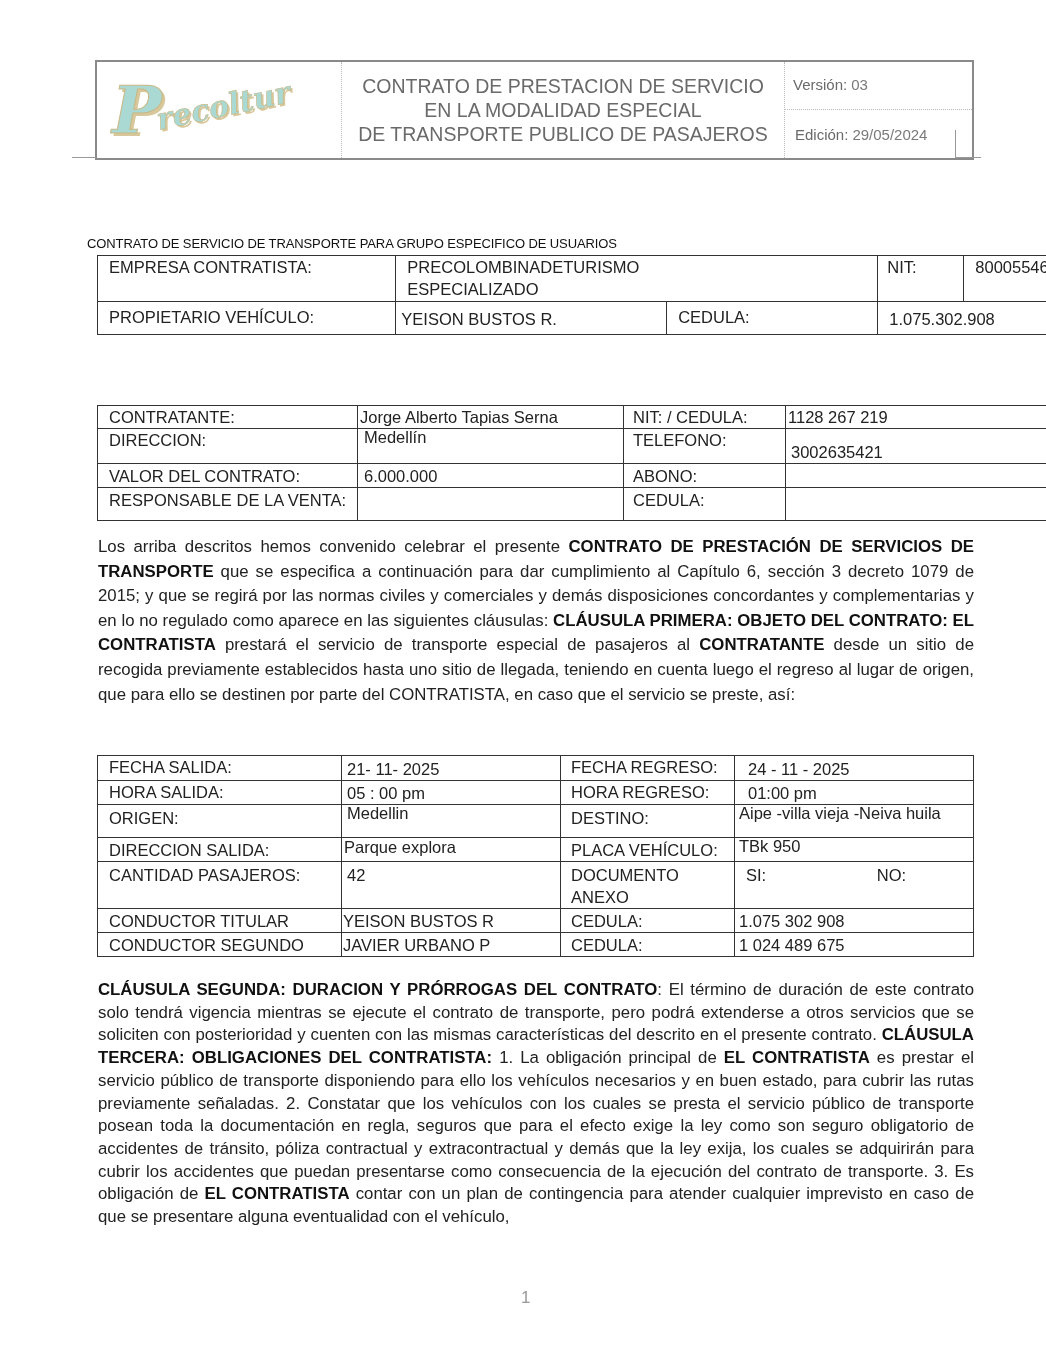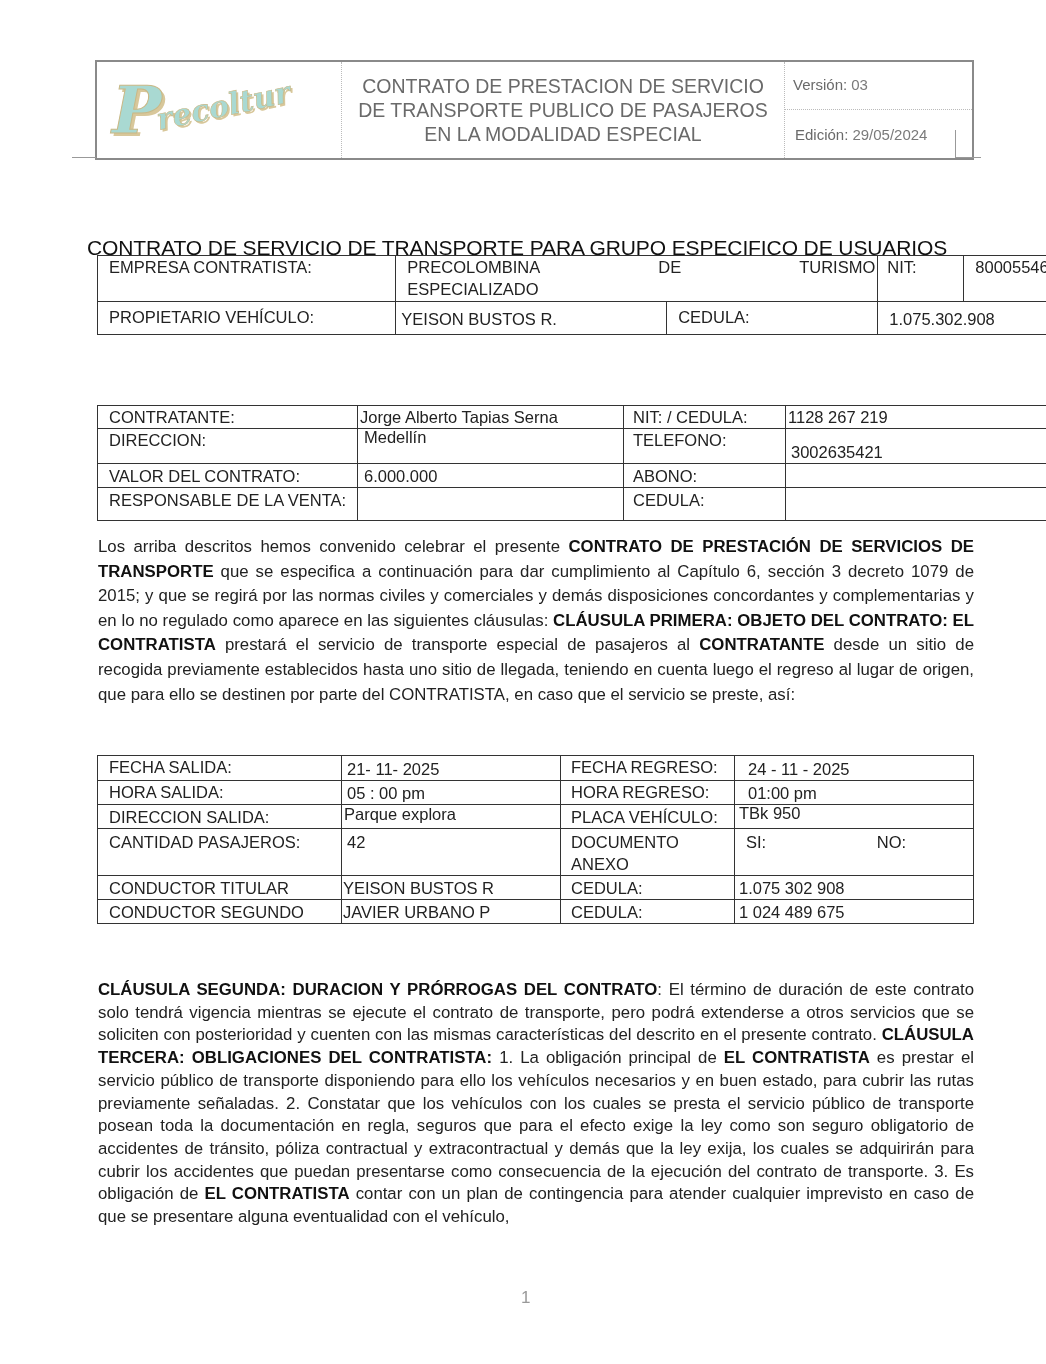--- a/index.html
+++ b/index.html
@@ -18,21 +18,21 @@
   .hdr-ed { left:688px; top:48px; width:187px; height:48px; box-sizing:border-box;
              color:#7a7a7a; font-size:15px; padding:16px 0 0 10px; }
   .hdr-ver .lbl, .hdr-ed .lbl { color:#6a6a6a; margin-right:4px; }
   .rule-l { left:72px; top:157px; width:24px; border-top:1px solid #999; }
   .rule-r { left:955px; top:157px; width:26px; border-top:1px solid #999; }
   .rule-rv { left:955px; top:130px; height:27px; border-left:1px solid #999; }
 
   
   table.t { position:absolute; border-collapse:collapse; font-size:16.5px; color:#222; }
   table.t td { border:1px solid #333; padding:0 0 0 11px; vertical-align:top; line-height:22px; }
-  .section-title { left:87px; top:236px; font-size:21px; color:#111; letter-spacing:-0.1px; }
+  .section-title { left:87px; top:236px; font-size:13px; color:#111; letter-spacing:-0.1px; }
 
   
   .para { left:98px; width:876px; font-size:16.8px; line-height:24.6px; color:#222; text-align:justify; }
   .para b { color:#111; font-weight:bold; }
 
   .pagenum { left:521px; top:1288px; font-size:17px; color:#999; }
 </style>
 </head>
 <body>
 
@@ -42,42 +42,42 @@
       <g font-family="DejaVu Serif, serif" font-style="italic" font-weight="bold">
         <text x="18" y="74" font-size="66" fill="#d8c79a">P</text>
         <text x="15" y="71" font-size="66" fill="#a9d9d2" stroke="#c9b886" stroke-width="1">P</text>
         <text x="64" y="70" font-size="30" fill="#d8c79a" transform="rotate(-12 64 70)">recoltur</text>
         <text x="62" y="68" font-size="30" fill="#a9d9d2" stroke="#c9b886" stroke-width="0.6" transform="rotate(-12 62 68)">recoltur</text>
       </g>
     </svg>
   </div>
   <div class="abs hdr-title">
     <div>CONTRATO DE PRESTACION DE SERVICIO</div>
+    <div>EN LA MODALIDAD ESPECIAL</div>
     <div>DE TRANSPORTE PUBLICO DE PASAJEROS</div>
-    <div>EN LA MODALIDAD ESPECIAL</div>
   </div>
   <div class="abs hdr-ver">
     <span class="lbl">Versión:</span><span>03</span>
   </div>
   <div class="abs hdr-ed">
     <span class="lbl">Edición:</span><span>29/05/2024</span>
   </div>
 </div>
 <div class="abs rule-l"></div>
 <div class="abs rule-r"></div>
 <div class="abs rule-rv"></div>
 
 <div class="abs section-title">CONTRATO DE SERVICIO DE TRANSPORTE PARA GRUPO ESPECIFICO DE USUARIOS</div>
 
 <table class="t" style="left:97px; top:255px; width:1028px;">
   <tbody>
       <tr style="height:46px;">
     <td style="width:248px;">EMPRESA CONTRATISTA:</td>
     <td colspan="2" style="width:390px; padding-right:2px;">
-      <div style="display:flex; justify-content:space-between;">
+      <div style="display:flex; ">
         <span>PRECOLOMBINA</span>
         <span>DE</span>
         <span>TURISMO</span>
       </div>
       <div>ESPECIALIZADO</div>
     </td>
     <td style="width:65px; padding-left:9px;">NIT:</td>
     <td style="width:128px;">800055468-1</td>
   </tr>
   <tr style="height:33px;">
@@ -129,20 +129,26 @@
     <td style="width:213px; padding-left:5px; padding-top:2px;">21- 11- 2025</td>
     <td style="width:163px; padding-left:10px;">FECHA REGRESO:</td>
     <td style="padding-left:13px; padding-top:2px;">24 - 11 - 2025</td>
   </tr>
   <tr style="height:22px;">
     <td>HORA SALIDA:</td>
     <td style="padding-left:5px; padding-top:1px;">05 : 00 pm</td>
     <td style="padding-left:10px;">HORA REGRESO:</td>
     <td style="padding-left:13px; padding-top:1px;">01:00 pm</td>
   </tr>
+  <tr style="height:33px;">
+    <td style="padding-top:2px;">ORIGEN:</td>
+    <td style="padding-left:5px; line-height:16px;">Medellin</td>
+    <td style="padding-left:10px; padding-top:2px;">DESTINO:</td>
+    <td style="padding-left:4px; line-height:16px; white-space:nowrap;">Aipe -villa vieja -Neiva huila</td>
+  </tr>
   <tr style="height:23px;">
     <td style="padding-top:1px;">DIRECCION SALIDA:</td>
     <td style="padding-left:2px; line-height:18px;">Parque explora</td>
     <td style="padding-left:10px; padding-top:1px;">PLACA VEHÍCULO:</td>
     <td style="padding-left:4px; line-height:16px;">TBk 950</td>
   </tr>
   <tr style="height:46px;">
     <td style="padding-top:2px;">CANTIDAD PASAJEROS:</td>
     <td style="padding-left:5px; padding-top:2px;">42</td>
     <td style="padding-left:10px; padding-top:2px;">

